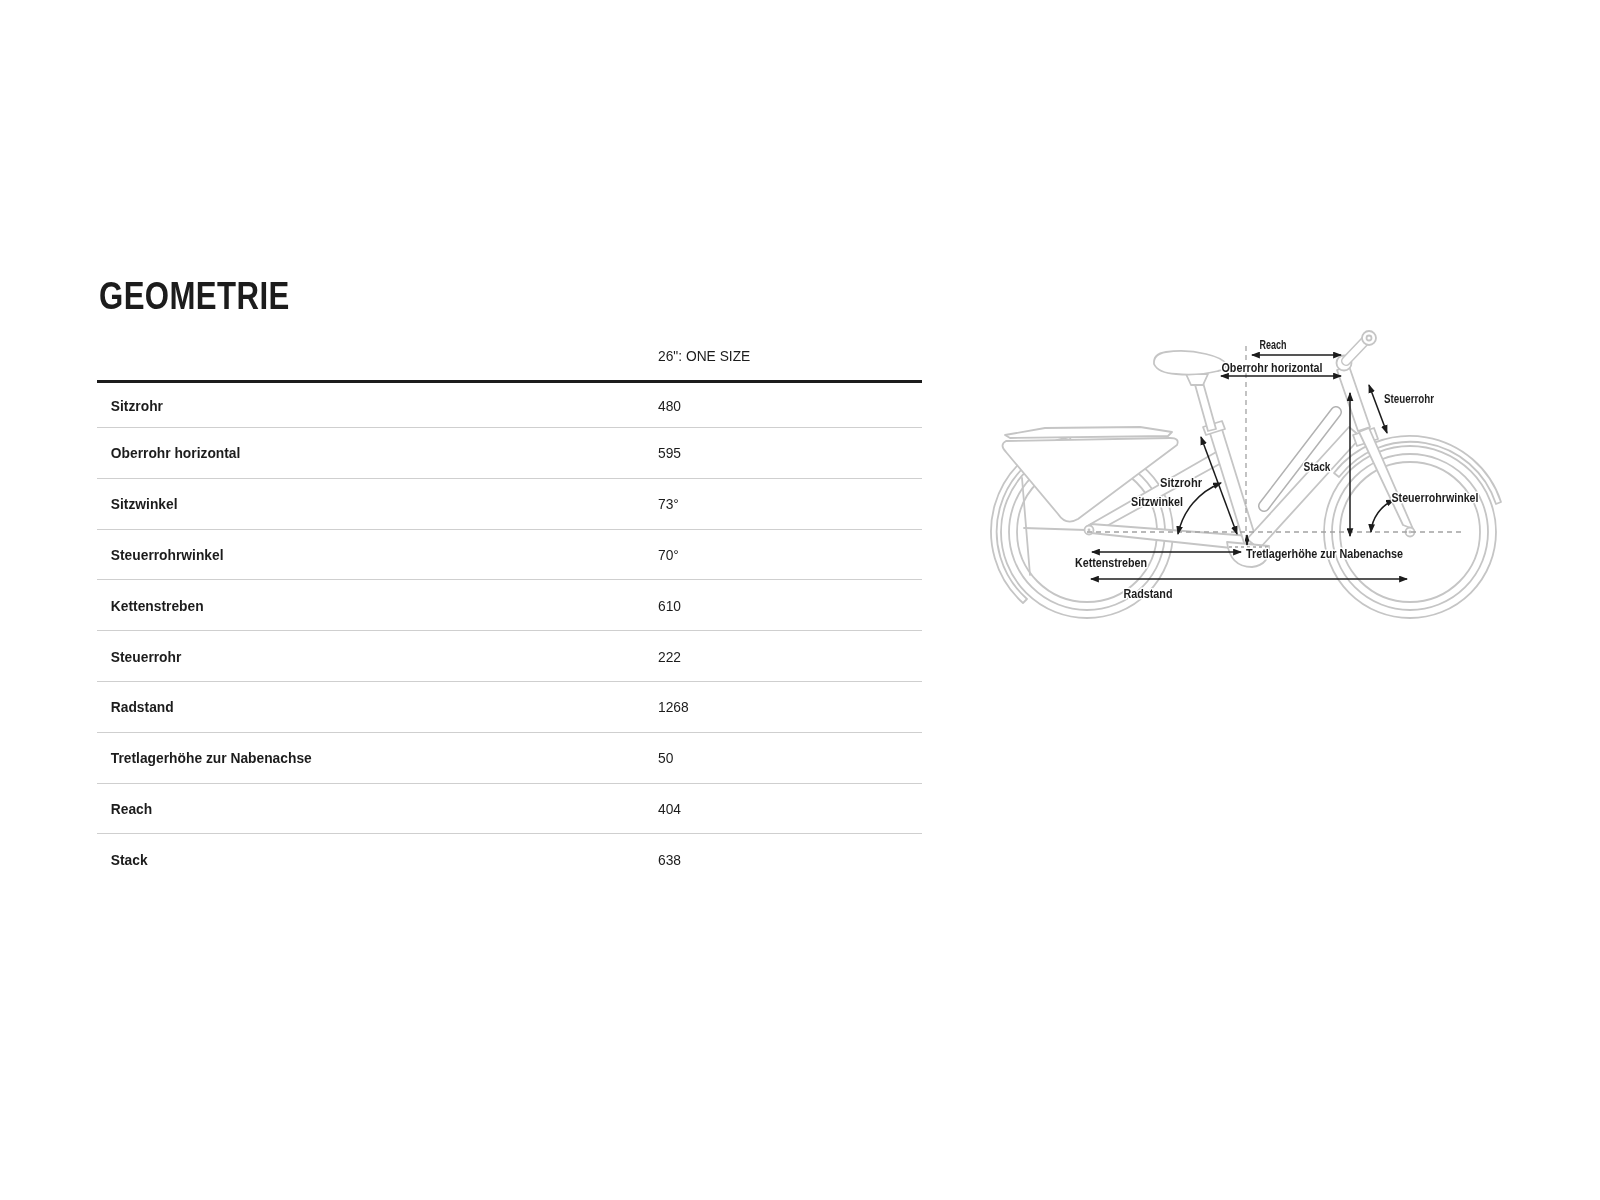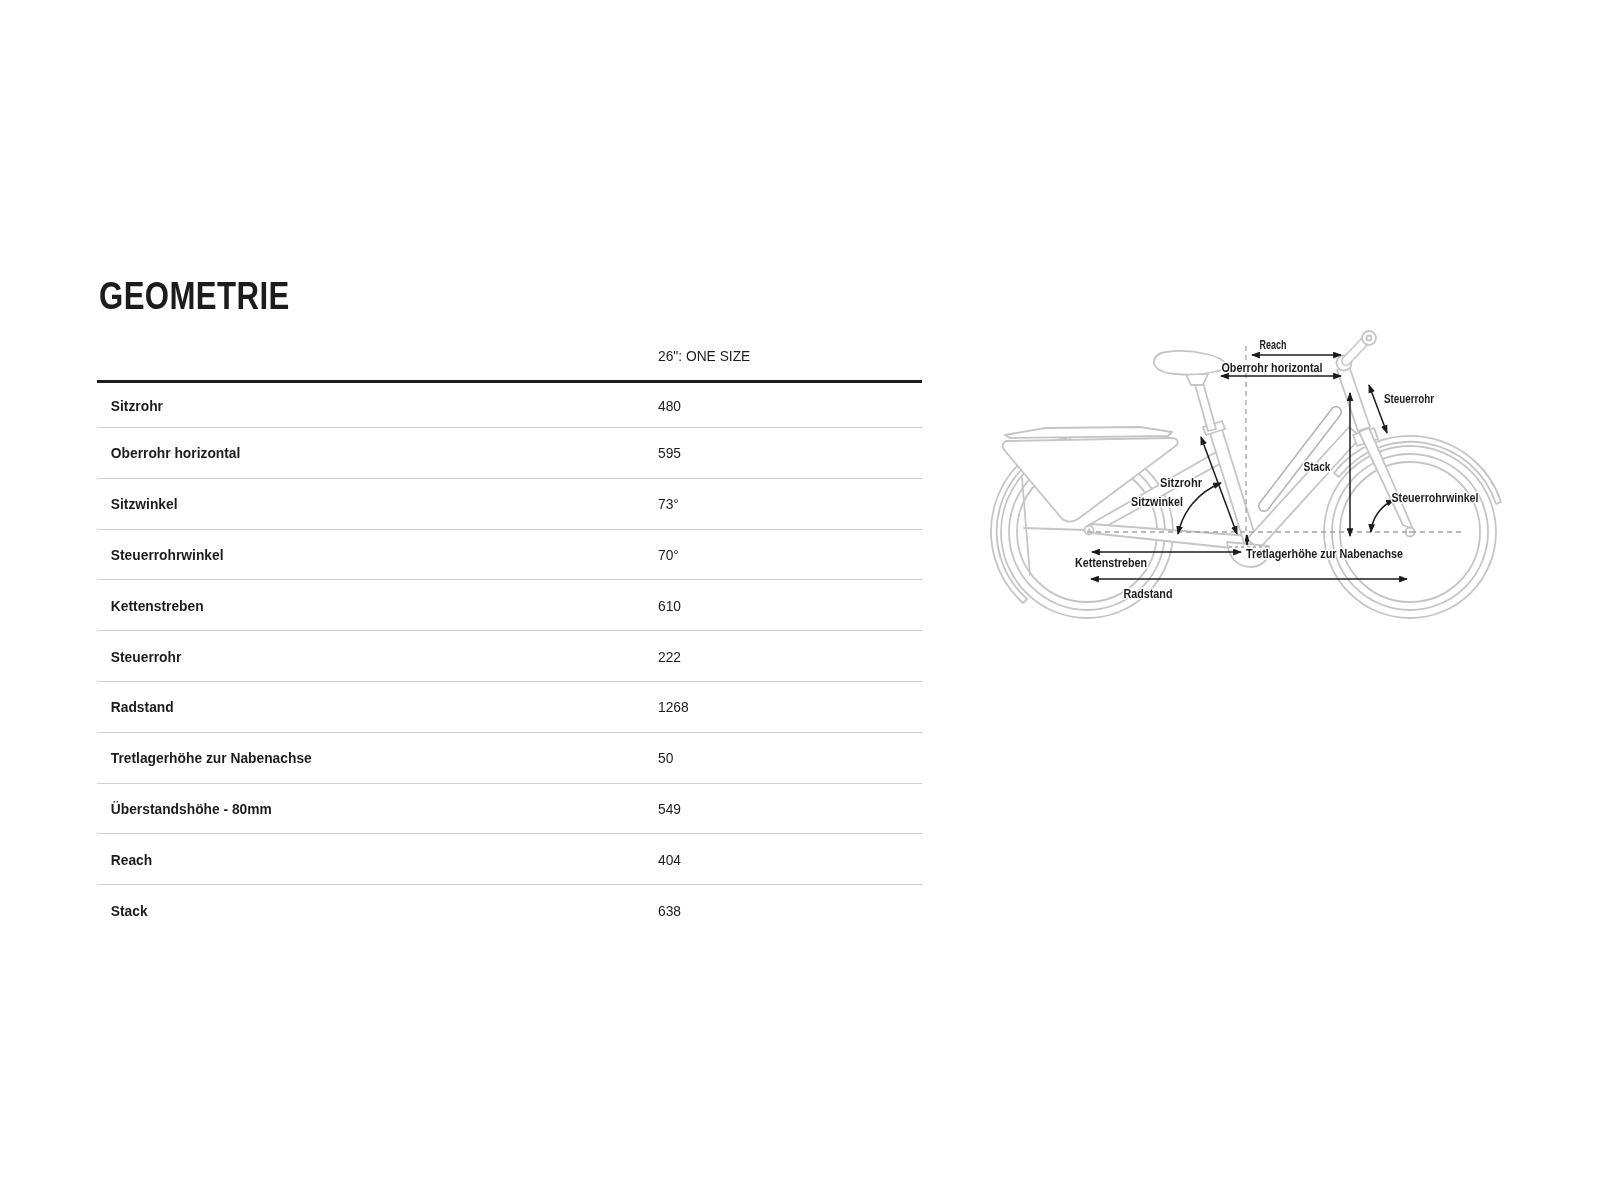--- a/index.html
+++ b/index.html
@@ -80,24 +80,20 @@
     <span class="lbl">Steuerrohr</span>
     <span class="val">222</span>
   </div>
   <div class="geo-row">
     <span class="lbl">Radstand</span>
     <span class="val">1268</span>
   </div>
   <div class="geo-row">
     <span class="lbl">Tretlagerhöhe zur Nabenachse</span>
     <span class="val">50</span>
-  </div>
-  <div class="geo-row">
-    <span class="lbl">Überstandshöhe - 80mm</span>
-    <span class="val">549</span>
   </div>
   <div class="geo-row">
     <span class="lbl">Reach</span>
     <span class="val">404</span>
   </div>
   <div class="geo-row last">
     <span class="lbl">Stack</span>
     <span class="val">638</span>
   </div>
 </div>

